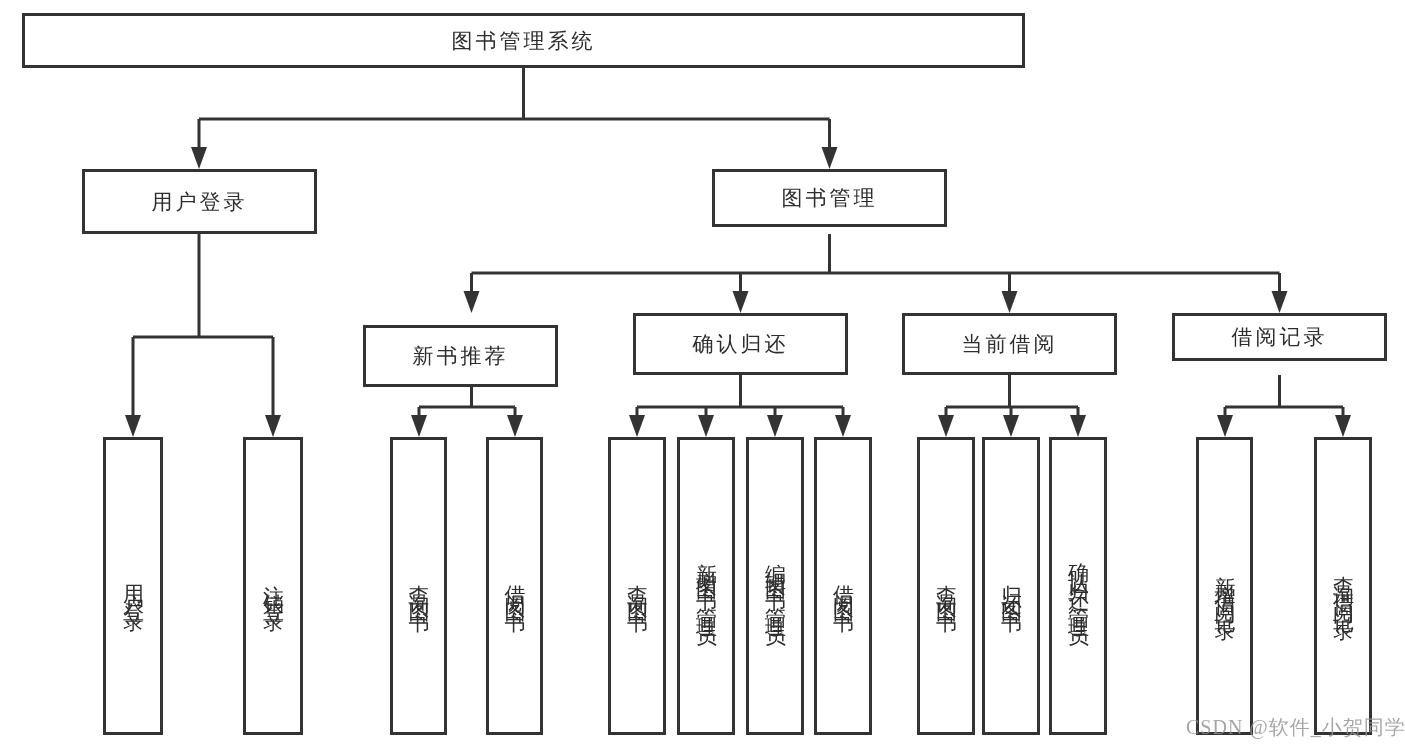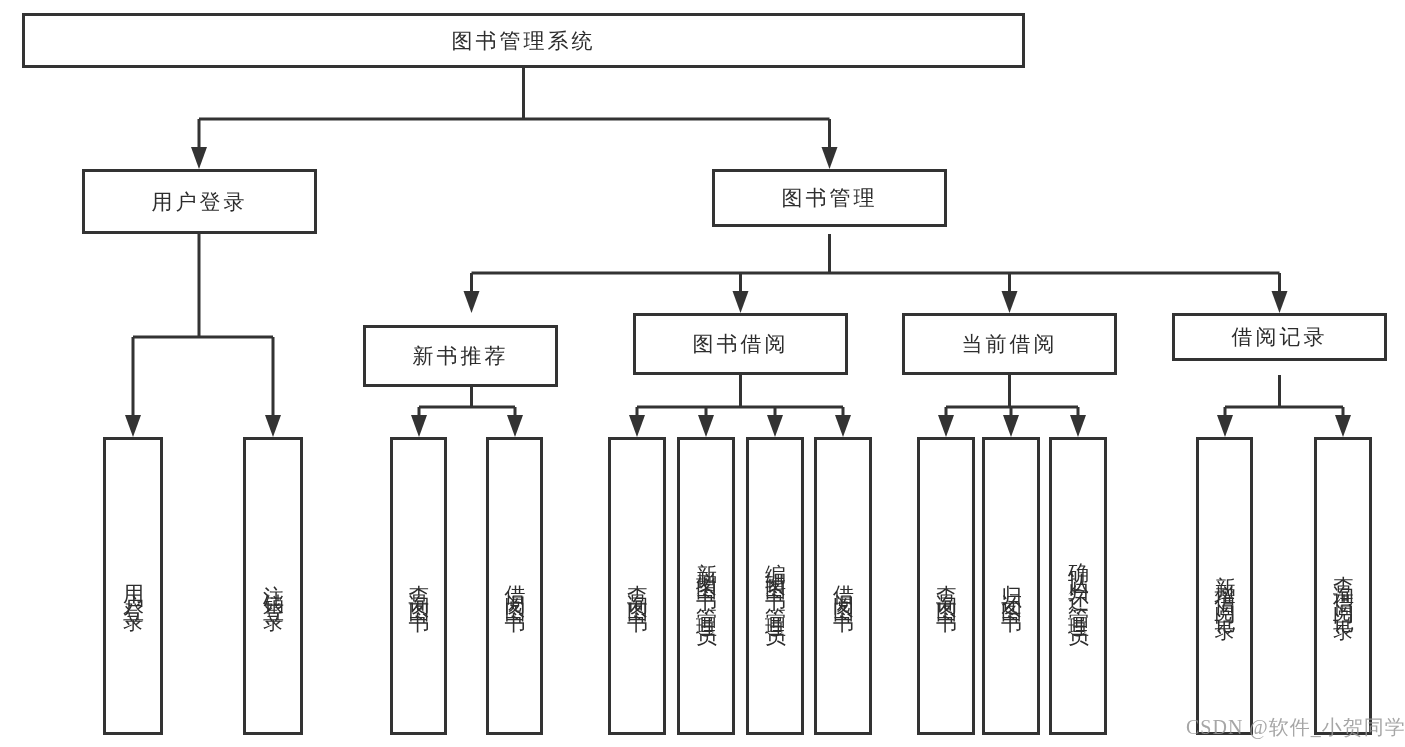--- a/index.html
+++ b/index.html
@@ -122,21 +122,21 @@
     <span>用户登录</span>
   </div>
   <div class="node hnode" style="left:712px; top:169px; width:235px; height:58px;">
     <span>图书管理</span>
   </div>
 
   <div class="node hnode" style="left:363px; top:313px; width:195px; height:62px;margin-top:12px;">
     <span>新书推荐</span>
   </div>
   <div class="node hnode" style="left:633px; top:313px; width:215px; height:62px;">
-    <span>图书借阅</span>
+    <span>确认归还</span>
   </div>
   <div class="node hnode" style="left:902px; top:313px; width:215px; height:62px;text-align:center;">
     <span>当前借阅</span>
   </div>
   <div class="node hnode" style="left:1172px; top:313px; width:215px; height:48px;">
     <span>借阅记录</span>
   </div>
 
   <div class="node leaf" style="left:103px; top:437px; width:60px; height:298px;">
     <span>用户登录</span>

